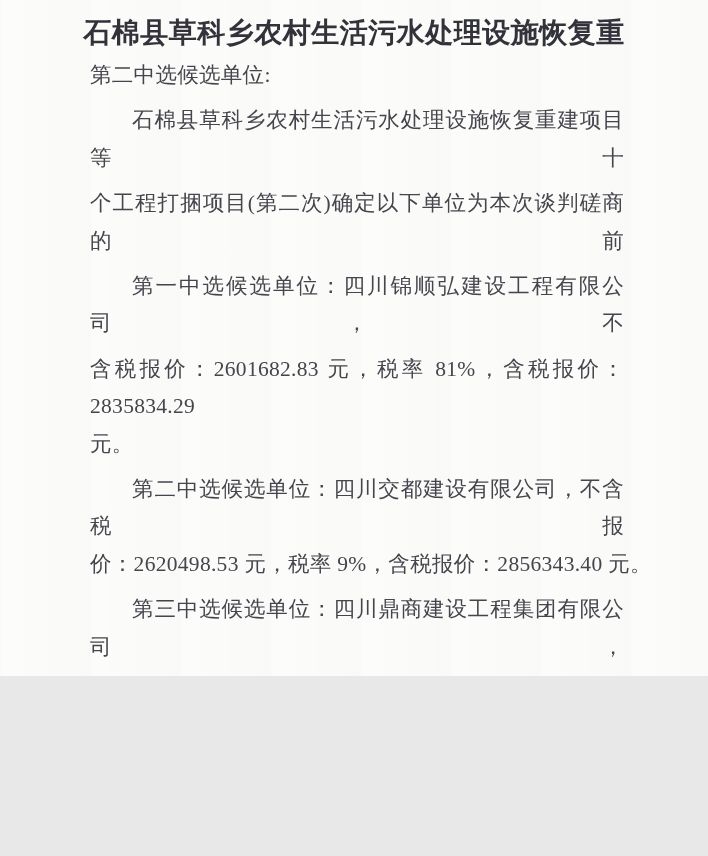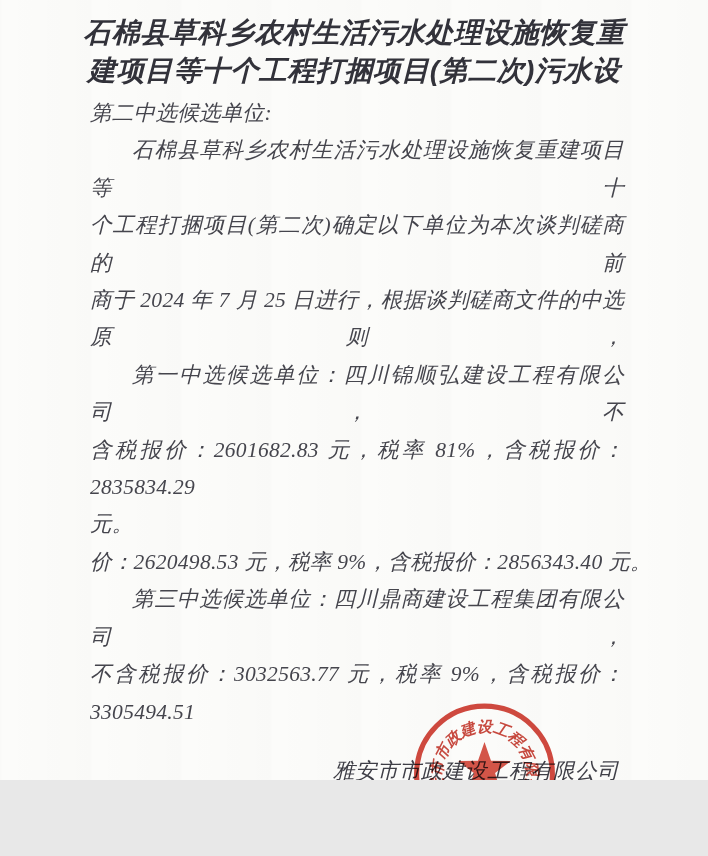--- a/index.html
+++ b/index.html
@@ -1,46 +1,45 @@
 <!DOCTYPE html>
 <html><head>
 <meta charset="utf-8">
 <style>
   html, body { margin: 0; padding: 0; background: #e8e8e8; }
   .page {
     position: relative;
     width: 708px;
-    height: 780px;
+    height: 676px;
     margin: 0 auto;
     background: #fcfcfa;
     background-image: repeating-linear-gradient(90deg,
       rgba(0,0,0,0.012) 0px, rgba(0,0,0,0.0) 3px, rgba(0,0,0,0.012) 90px);
     overflow: hidden;
     font-family: "Liberation Serif", serif;
-    font-style: italic;
   }
   .title {
     margin: 14px 64px 5px 64px;
     text-align: center;
     font-family: "Liberation Sans", sans-serif;
     font-weight: 700;
     font-size: 28px;
     line-height: 38px;
     color: #32323a;
     letter-spacing: 0.5px;
   }
   .body-text {
     margin: 0 84px 0 90px;
     font-size: 21.5px;
     line-height: 37.4px;
     color: #45454d;
     letter-spacing: 0.3px;
   }
   .line { white-space: nowrap; }
-  .line.j { white-space: normal; text-align: justify; text-align-last: justify; }
+  .line.j { white-space: normal; text-align: justify; text-align-last: justify; margin-top: 8px; }
   .line.ind { text-indent: 42px; }
   .signature {
     position: absolute;
     left: 333px;
     top: 756px;
     width: 262px;
     text-align: center;
     font-size: 21.5px;
     color: #3f3f47;
     z-index: 1;
@@ -65,31 +64,30 @@
   .seal .ring-char { font-size: 21px; }
   .seal .num-digit { font-size: 12px; letter-spacing: 1px; }
 </style>
 </head>
 <body>
 
 <div class="page">
 
   <div class="title">
     <div class="line">石棉县草科乡农村生活污水处理设施恢复重</div>
-    <div class="line">建项目等十个工程打捆项目(第二次)污水设</div>
   </div>
 
   <div class="body-text">
     <div class="line">第二中选候选单位:</div>
     <div class="line ind j">石棉县草科乡农村生活污水处理设施恢复重建项目等十</div>
     <div class="line j">个工程打捆项目(第二次)确定以下单位为本次谈判磋商的前</div>
-    <div class="line j">商于 2024 年 7 月 25 日进行，根据谈判磋商文件的中选原则，</div>
     <div class="line ind j">第一中选候选单位：四川锦顺弘建设工程有限公司，不</div>
     <div class="line j">含税报价：2601682.83 元，税率 81%，含税报价：2835834.29</div>
     <div class="line">元。</div>
+    <div class="line ind j">第二中选候选单位：四川交都建设有限公司，不含税报</div>
     <div class="line">价：2620498.53 元，税率 9%，含税报价：2856343.40 元。</div>
     <div class="line ind j">第三中选候选单位：四川鼎商建设工程集团有限公司，</div>
     <div class="line j">不含税报价：3032563.77 元，税率 9%，含税报价：3305494.51</div>
 
   </div>
 
   <div class="signature">
     <div class="sig-company">雅安市市政建设工程有限公司</div>
     <div class="sig-date">2024 年 8 月 2 日</div>
   </div>

